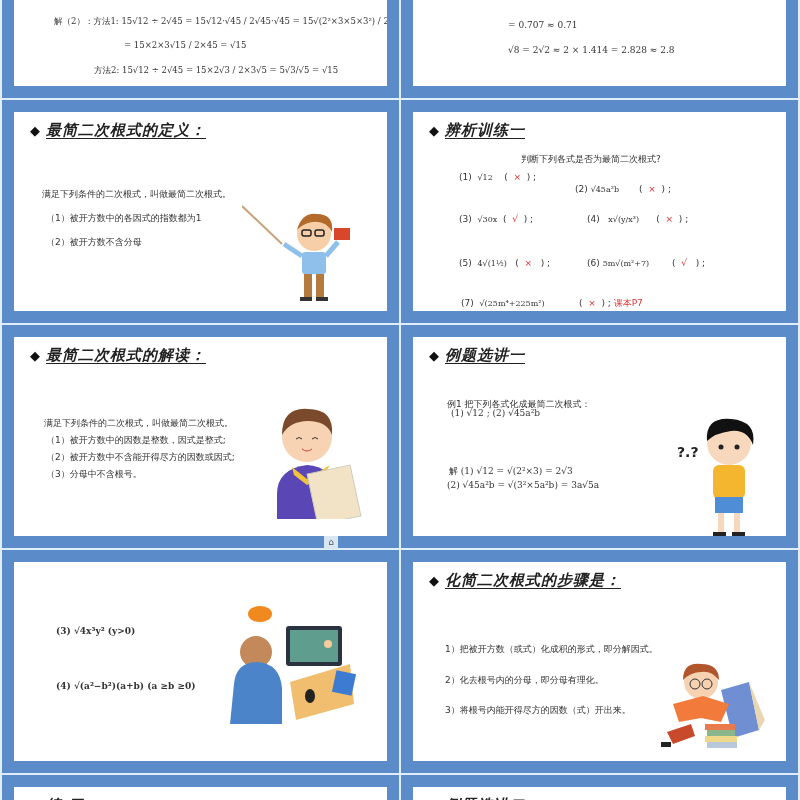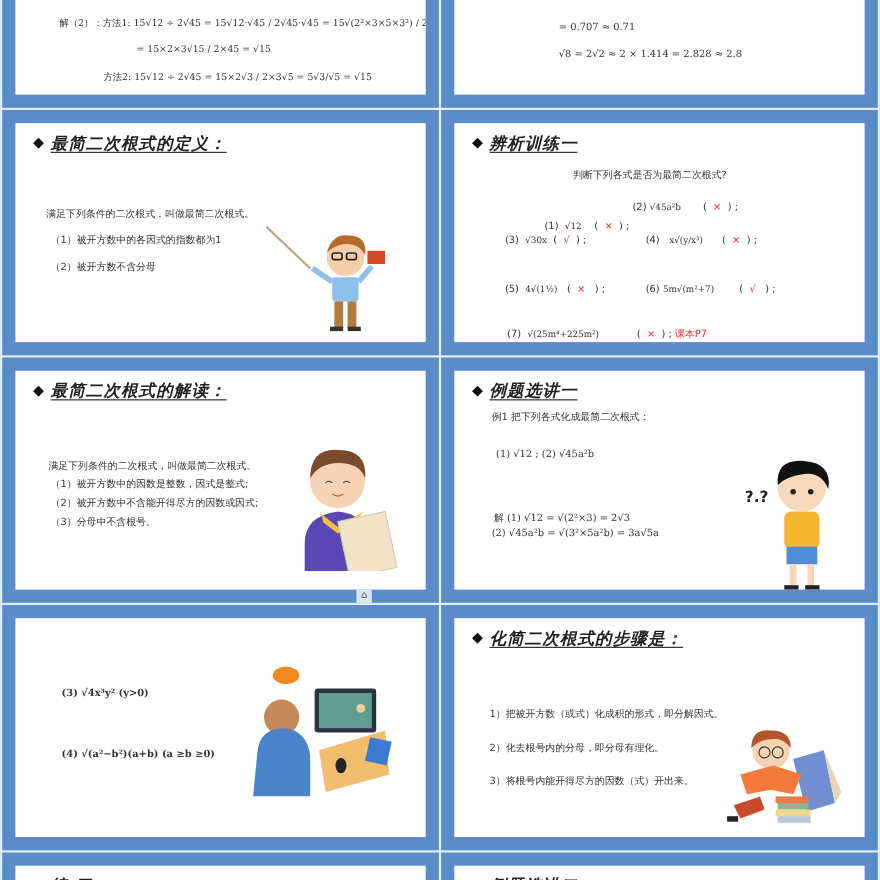--- a/index.html
+++ b/index.html
@@ -79,21 +79,21 @@
 </div>
 
 <div class="slide" style="left:401px; top:100px; width:397px; height:223px;">
   <div class="inner">
     <div class="title">
         <span class="diamond">◆</span>
         <span class="txt">辨析训练一</span>
       </div>
     <div class="t" style="left:108px; top:41px;">判断下列各式是否为最简二次根式?</div>
 
-    <div class="t" style="left:46px; top:89px;margin-left:36px;"><span>(1)</span>&nbsp; <span class="m" style="font-size:8px">√12</span>&nbsp;&nbsp;&nbsp; (&nbsp; <span class="red">×</span>&nbsp; )&nbsp;;</div>
+    <div class="t" style="left:46px; top:60px;"><span>(1)</span>&nbsp; <span class="m" style="font-size:8px">√12</span>&nbsp;&nbsp;&nbsp; (&nbsp; <span class="red">×</span>&nbsp; )&nbsp;;</div>
     <div class="t" style="left:162px; top:72px;"><span>(2)</span> <span class="m" style="font-size:8px">√45a²b</span>&nbsp;&nbsp;&nbsp;&nbsp;&nbsp;&nbsp; (&nbsp; <span class="red">×</span>&nbsp; )&nbsp;;</div>
     <div class="t" style="left:46px; top:102px;"><span>(3)</span>&nbsp; <span class="m" style="font-size:8px">√30x</span>&nbsp; (&nbsp; <span class="red">√</span>&nbsp; )&nbsp;;</div>
     <div class="t" style="left:174px; top:102px;"><span>(4)</span>&nbsp;&nbsp; <span class="m" style="font-size:8px">x√(y/x³)</span>&nbsp;&nbsp;&nbsp;&nbsp;&nbsp; (&nbsp; <span class="red">×</span>&nbsp; )&nbsp;;</div>
     <div class="t" style="left:46px; top:146px;"><span>(5)</span>&nbsp; <span class="m" style="font-size:8px">4√(1½)</span>&nbsp;&nbsp; (&nbsp; <span class="red">×</span>&nbsp;&nbsp; )&nbsp;;</div>
     <div class="t" style="left:174px; top:146px;"><span>(6)</span> <span class="m" style="font-size:8px">5m√(m²+7)</span>&nbsp;&nbsp;&nbsp;&nbsp;&nbsp;&nbsp;&nbsp; (&nbsp; <span class="red">√</span>&nbsp;&nbsp; )&nbsp;;</div>
     <div class="t" style="left:48px; top:185px;"><span>(7)</span>&nbsp; <span class="m" style="font-size:8px">√(25m⁴+225m²)</span>&nbsp;&nbsp;&nbsp;&nbsp;&nbsp;&nbsp;&nbsp;&nbsp;&nbsp;&nbsp;&nbsp; (&nbsp; <span class="red">×</span>&nbsp; )&nbsp;; <span class="red">课本P7</span></div>
   </div>
 </div>
 
 <div class="slide" style="left:2px; top:325px; width:397px; height:223px;">
@@ -119,21 +119,21 @@
   </div>
 </div>
 <div class="home" style="left:324px; top:536px;">⌂</div>
 
 <div class="slide" style="left:401px; top:325px; width:397px; height:223px;">
   <div class="inner">
     <div class="title">
         <span class="diamond">◆</span>
         <span class="txt">例题选讲一</span>
       </div>
-    <div class="t" style="left:34px; top:36px;">例1 把下列各式化成最简二次根式：</div>
+    <div class="t" style="left:34px; top:61px;">例1 把下列各式化成最简二次根式：</div>
     <div class="t m" style="left:38px; top:71px;">(1) √12    ;    (2) √45a²b</div>
     <div class="t m" style="left:36px; top:111px;margin-top:17px;">解 (1) √12  = √(2²×3) = 2√3</div>
     <div class="t m" style="left:34px; top:143px;text-align:right;">(2) √45a²b = √(3²×5a²b) = 3a√5a</div>
     <div class="t" style="left:264px; top:107px; font-size:14px; font-weight:bold; color:#222;">?.?</div>
     <svg class="fig" style="left:286px; top:78px;" width="60" height="125" viewBox="0 0 60 125">
       <circle cx="30" cy="28" r="22" fill="#f7d8bd"></circle>
       <path d="M8 26 Q6 2 32 4 Q58 6 54 30 Q48 14 32 16 Q16 18 8 26Z" fill="#111"></path>
       <circle cx="22" cy="32" r="2.5" fill="#222"></circle>
       <circle cx="38" cy="32" r="2.5" fill="#222"></circle>
       <rect x="14" y="50" width="32" height="34" rx="6" fill="#f5b62f"></rect>

